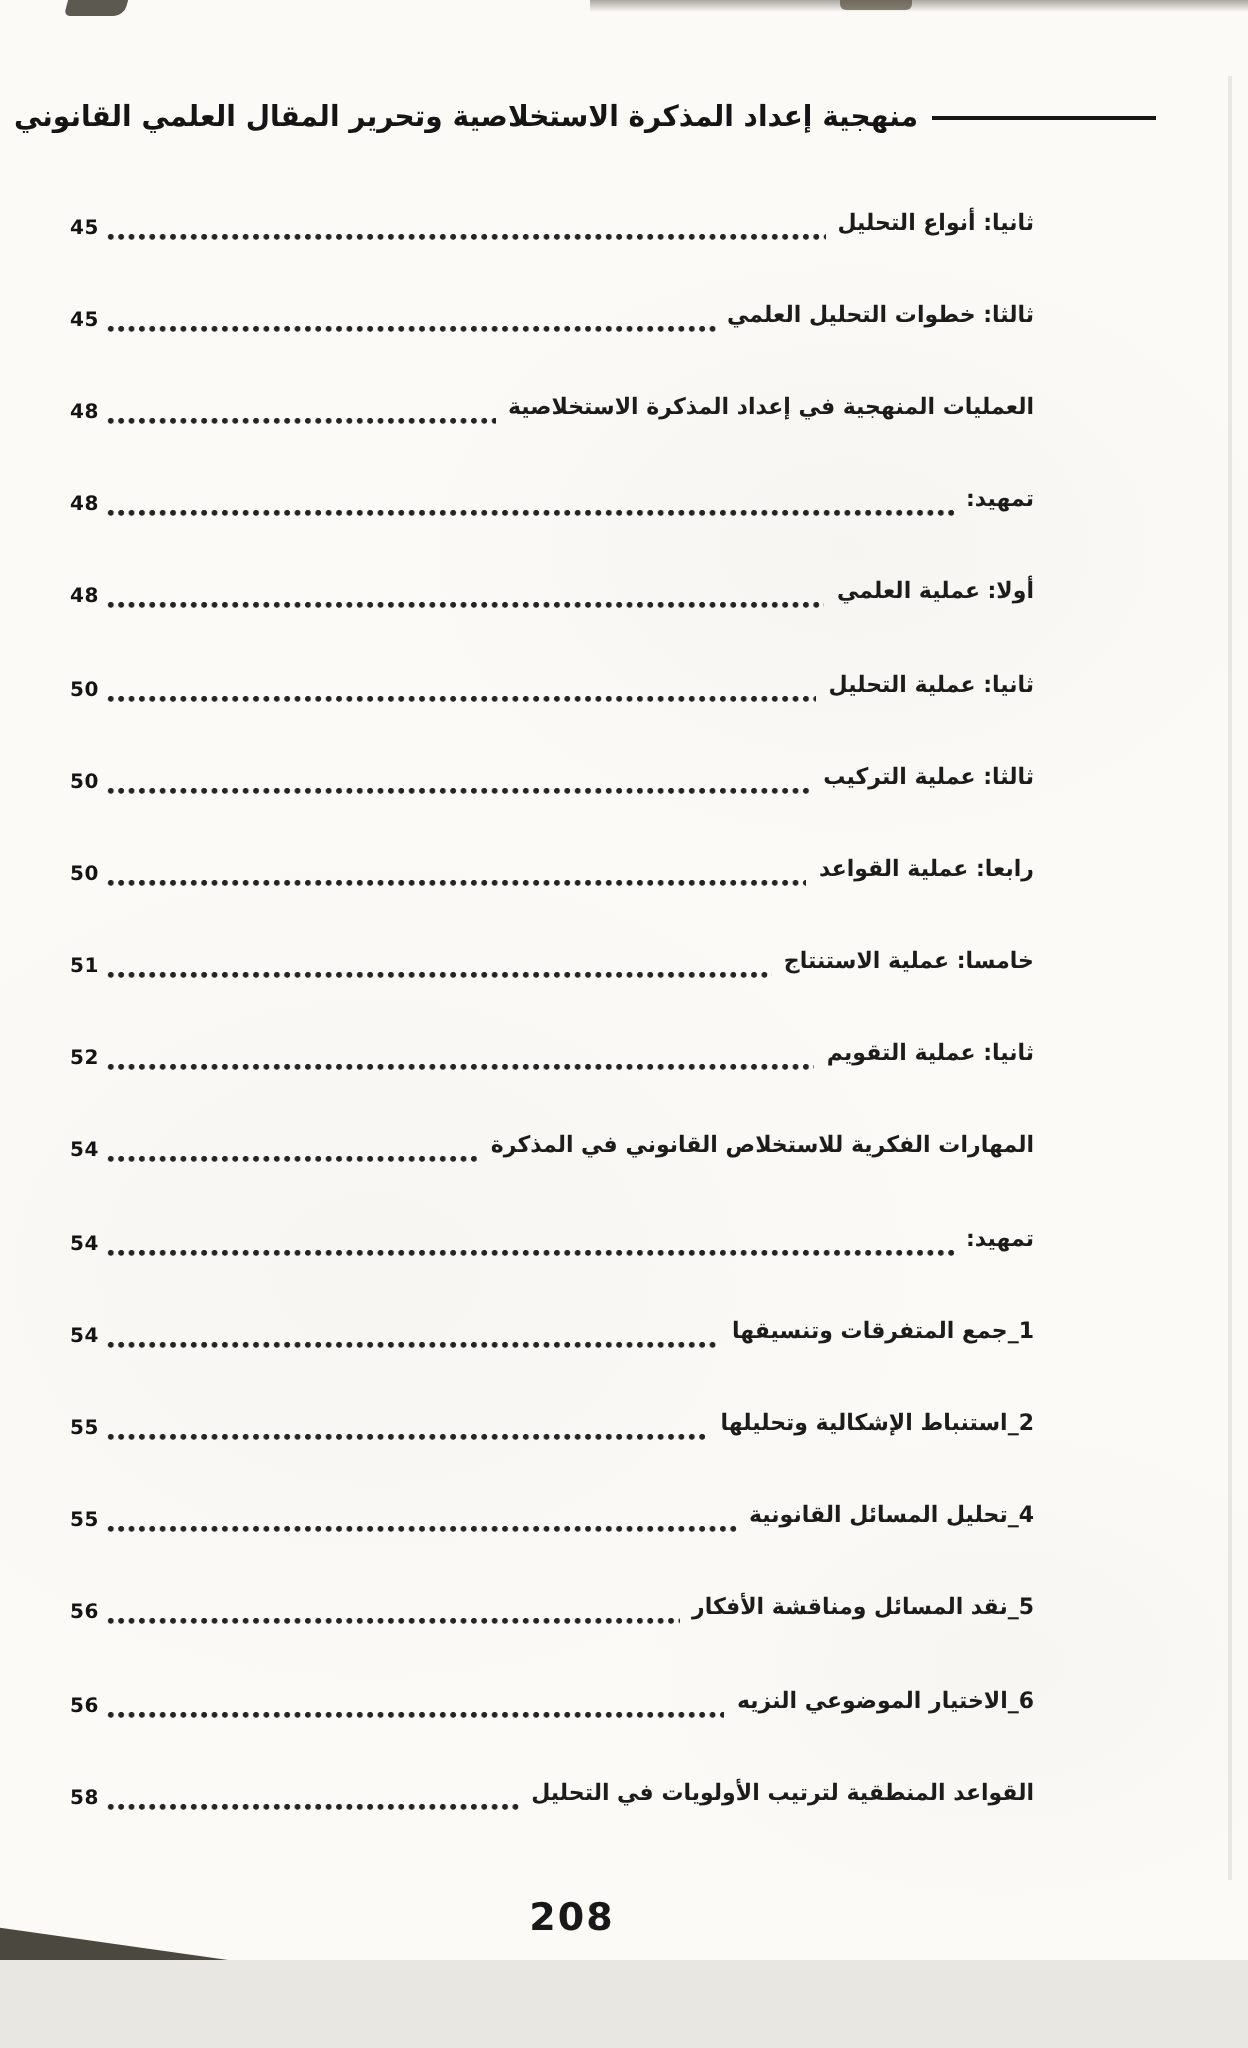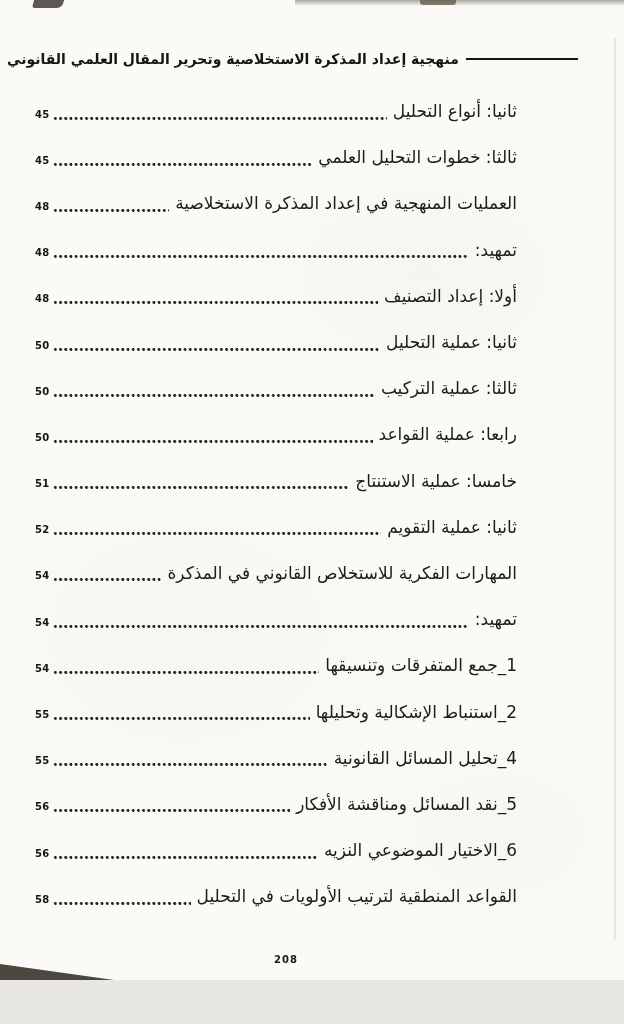--- a/index.html
+++ b/index.html
@@ -60,21 +60,21 @@
     white-space: nowrap; transform: scaleY(1.04);
   }
 
   
   .toc { position: absolute; top: 88px; left: 35px; right: 107px; }
   .toc-row {
     display: flex; direction: rtl; align-items: center;
     height: 46.2px;
   }
   .toc-title {
-    font-size: 17px; font-weight: normal; color: #1d1c1a;
+    font-size: 11px; font-weight: bold; color: #1d1c1a;
     white-space: nowrap; padding-left: 3px;
     transform: scaleY(1.03);
   }
   .toc-dots {
     flex: 1 1 auto; height: 5px; margin: 0 3px;
     align-self: center; position: relative; top: 7px;
     background-image: radial-gradient(circle at 2.4px 2.4px, #242424 1.25px, transparent 1.65px);
     background-size: 5.2px 5px;
     background-repeat: repeat-x;
   }
@@ -83,21 +83,21 @@
     flex: 0 0 auto; position: relative; top: 3px;
     letter-spacing: 0.3px;
   }
 
   
   .folio {
     position: absolute; top: 948px; left: 0; width: 572px;
     text-align: center;
   }
   .folio-num {
-    font-size: 10px; font-weight: 600; color: #181818; letter-spacing: 1px;
+    font-size: 19px; font-weight: 600; color: #181818; letter-spacing: 1px;
   }
 </style>
 </head>
 <body>
 
 <div class="page">
 
   <div class="scan-top-strip"></div>
   <div class="scan-blob-tr"></div>
   <div class="scan-smudge-left"></div>
@@ -128,21 +128,21 @@
     <span class="toc-page">48</span>
   </div>
 
   <div class="toc-row">
     <span class="toc-title">تمهيد:</span>
     <span class="toc-dots"></span>
     <span class="toc-page">48</span>
   </div>
 
   <div class="toc-row">
-    <span class="toc-title">أولا: إعداد التصنيف</span>
+    <span class="toc-title">أولا: عملية العلمي</span>
     <span class="toc-dots"></span>
     <span class="toc-page">48</span>
   </div>
 
   <div class="toc-row">
     <span class="toc-title">ثانيا: عملية التحليل</span>
     <span class="toc-dots"></span>
     <span class="toc-page">50</span>
   </div>
 

